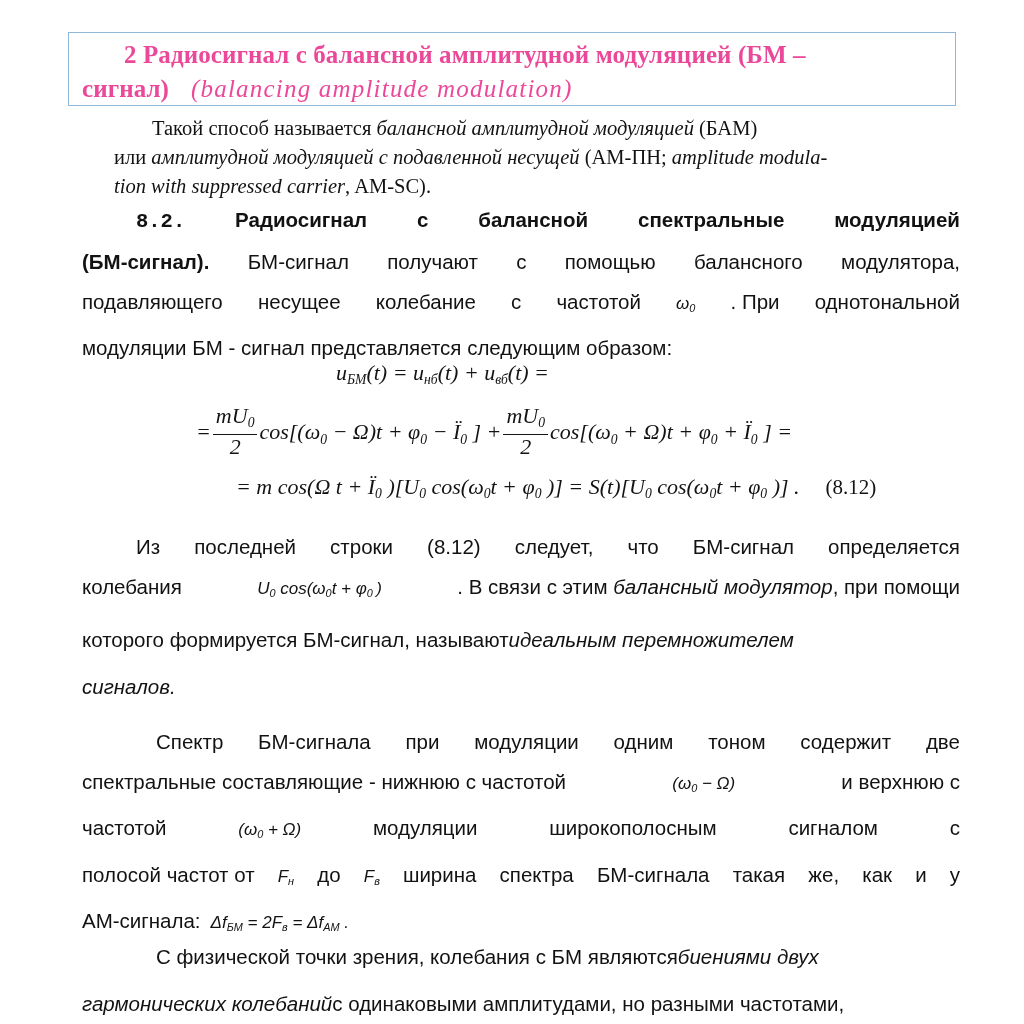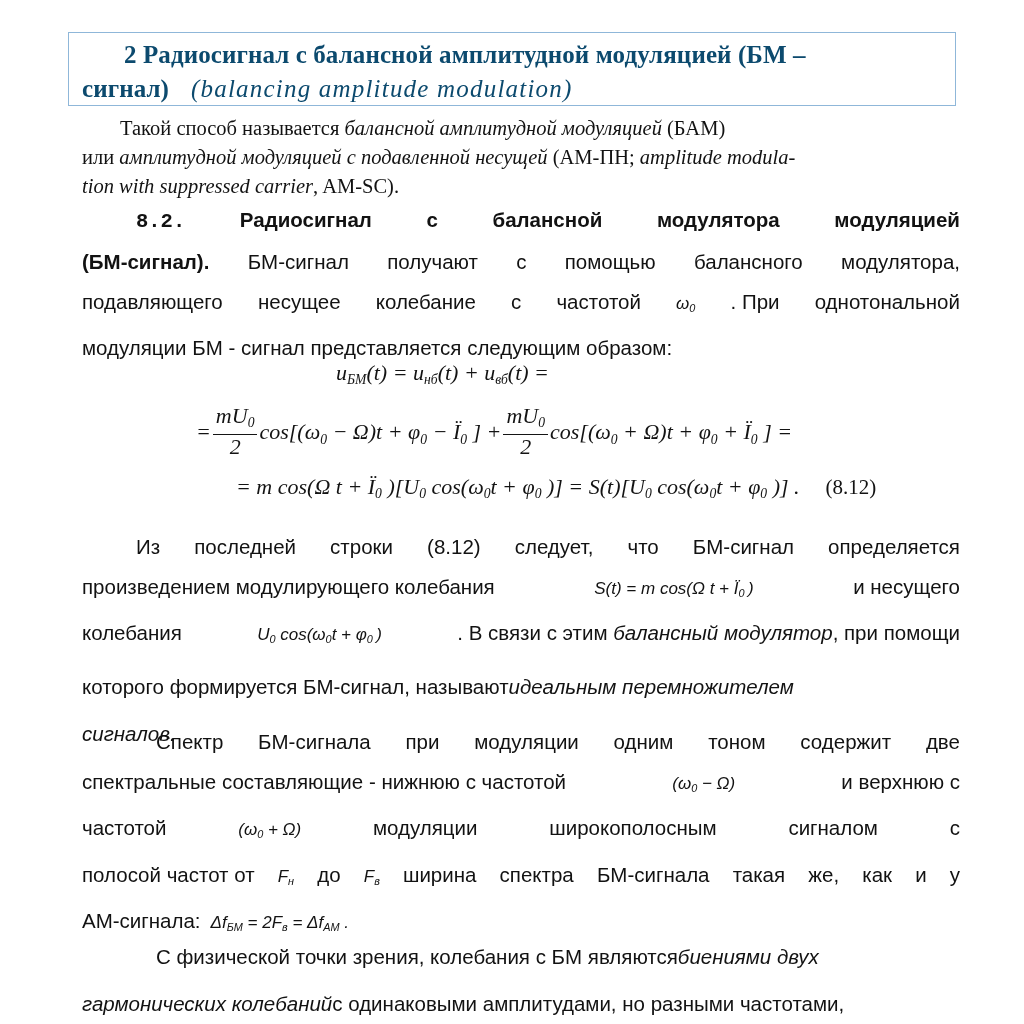--- a/index.html
+++ b/index.html
@@ -37,21 +37,21 @@
 
   .heading {
     position: absolute;
     left: 82px;
     top: 38px;
     width: 880px;
     font-family: "Liberation Serif", "DejaVu Serif", serif;
     font-weight: bold;
     font-size: 25px;
     line-height: 34px;
-    color: #0c4a6e;
+    color: #ec4899;
     letter-spacing: 0.1px;
   }
   .heading .indent-num {
     padding-left: 42px;
   }
   .heading .eng {
     font-weight: normal;
     font-style: italic;
     font-size: 25px;
     letter-spacing: 1.2px;
@@ -61,21 +61,21 @@
   
   .serif-block {
     position: absolute;
     left: 82px;
     width: 880px;
     font-family: "Liberation Serif", "DejaVu Serif", serif;
     font-size: 20.5px;
     line-height: 29px;
     color: #121212;
   }
-  .serif-block .ln { display: block; white-space: nowrap; }
+  .serif-block .ln { display: block; white-space: nowrap; margin-left: 32px; }
   .serif-block .ind { padding-left: 38px; }
   .serif-block i { font-style: italic; }
 
   
   .sans-block {
     position: absolute;
     left: 82px;
     width: 878px;
     font-family: "Liberation Sans", sans-serif;
     font-size: 20.5px;
@@ -164,21 +164,21 @@
     <span class="ln"><i>tion with suppressed carrier</i><span>, AM-SC).</span></span>
   </div>
 
   <div class="sans-block" style="top:200px;">
 
     <div class="ln">
       <b class="w" style="padding-left:54px;font-family:Liberation Mono, monospace;">8.2.</b>
       <b class="w">Радиосигнал</b>
       <b class="w">с</b>
       <b class="w">балансной</b>
-      <b class="w">модулятора</b>
+      <b class="w">спектральные</b>
       <b class="w">модуляцией</b>
     </div>
 
     <div class="ln">
       <b class="w">(БМ-сигнал).</b>
       <span class="w">БМ-сигнал</span>
       <span class="w">получают</span>
       <span class="w">с</span>
       <span class="w">помощью</span>
       <span class="w">балансного</span>
@@ -219,25 +219,20 @@
       <span class="w" style="padding-left:54px;">Из</span>
       <span class="w">последней</span>
       <span class="w">строки</span>
       <span class="w">(8.12)</span>
       <span class="w">следует,</span>
       <span class="w">что</span>
       <span class="w">БМ-сигнал</span>
       <span class="w">определяется</span>
     </div>
 
-    <div class="ln">
-      <span class="w">произведением модулирующего колебания</span>
-      <span class="w math">S(t) = m cos(Ω t + Ї<sub>0</sub> )</span>
-      <span class="w">и несущего</span>
-    </div>
 
     <div class="ln">
       <span class="w">колебания</span>
       <span class="w math">U<sub>0</sub> cos(ω<sub>0</sub>t + φ<sub>0</sub> )</span>
       <span class="w"><span>. В связи с этим </span><i>балансный модулятор</i><span>, при помощи</span></span>
     </div>
 
     <div class="ln left">
       <span class="w">которого   формируется   БМ-сигнал,   называют   </span>
         <i class="w">идеальным    перемножителем</i>

